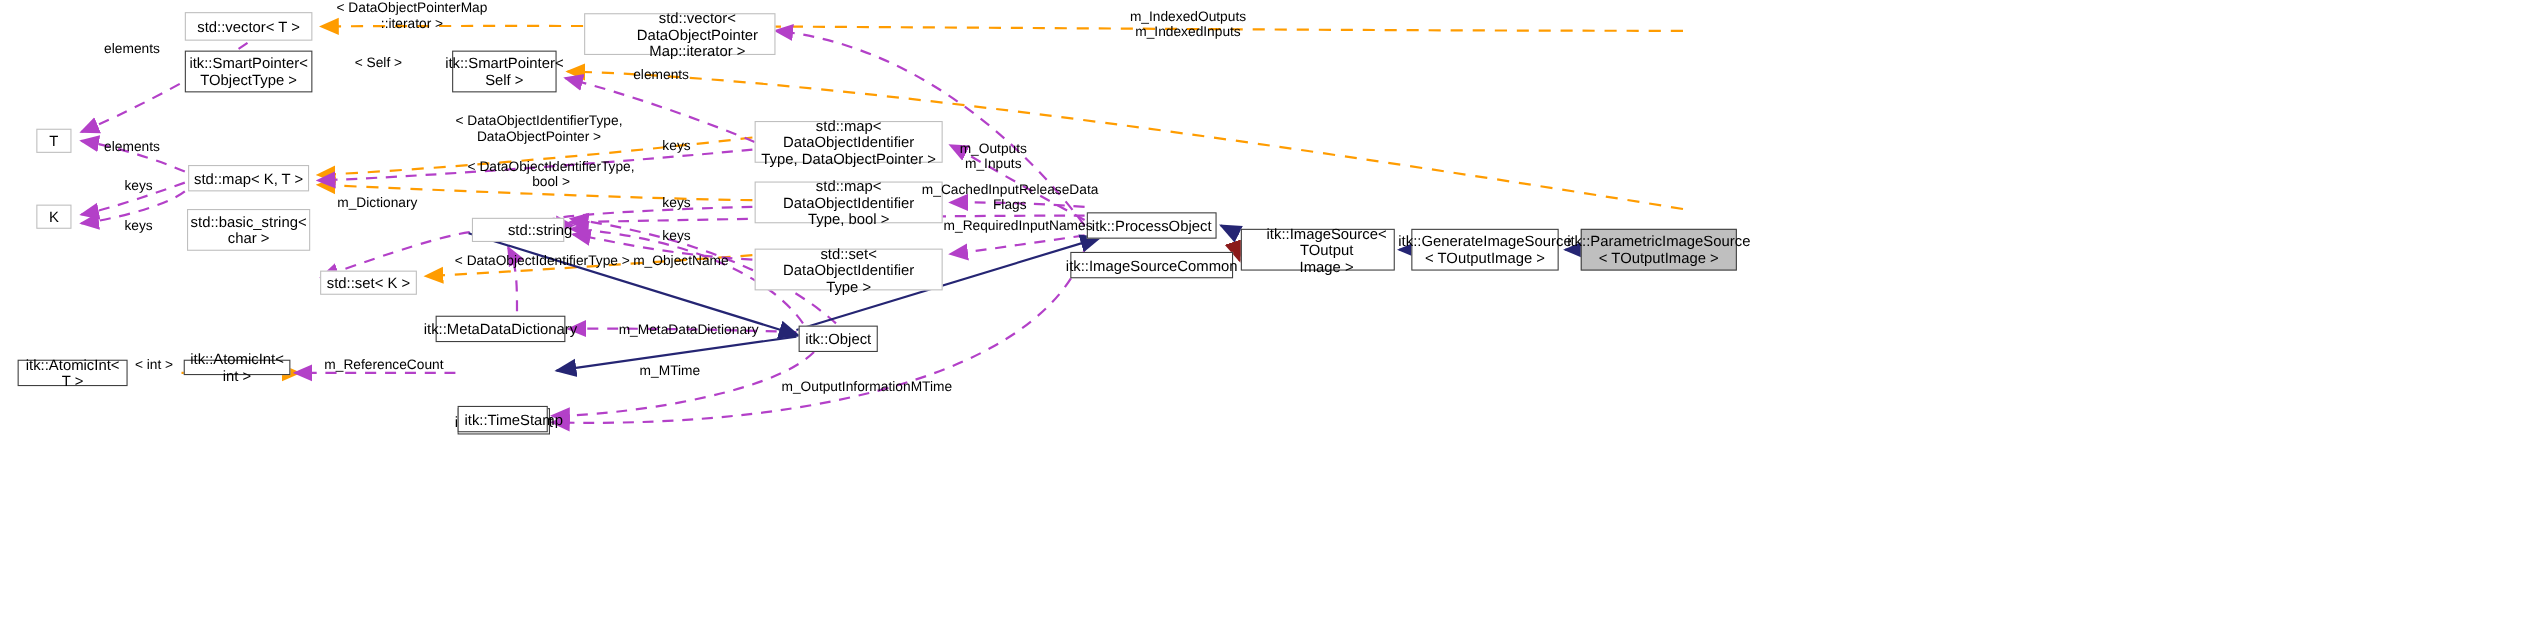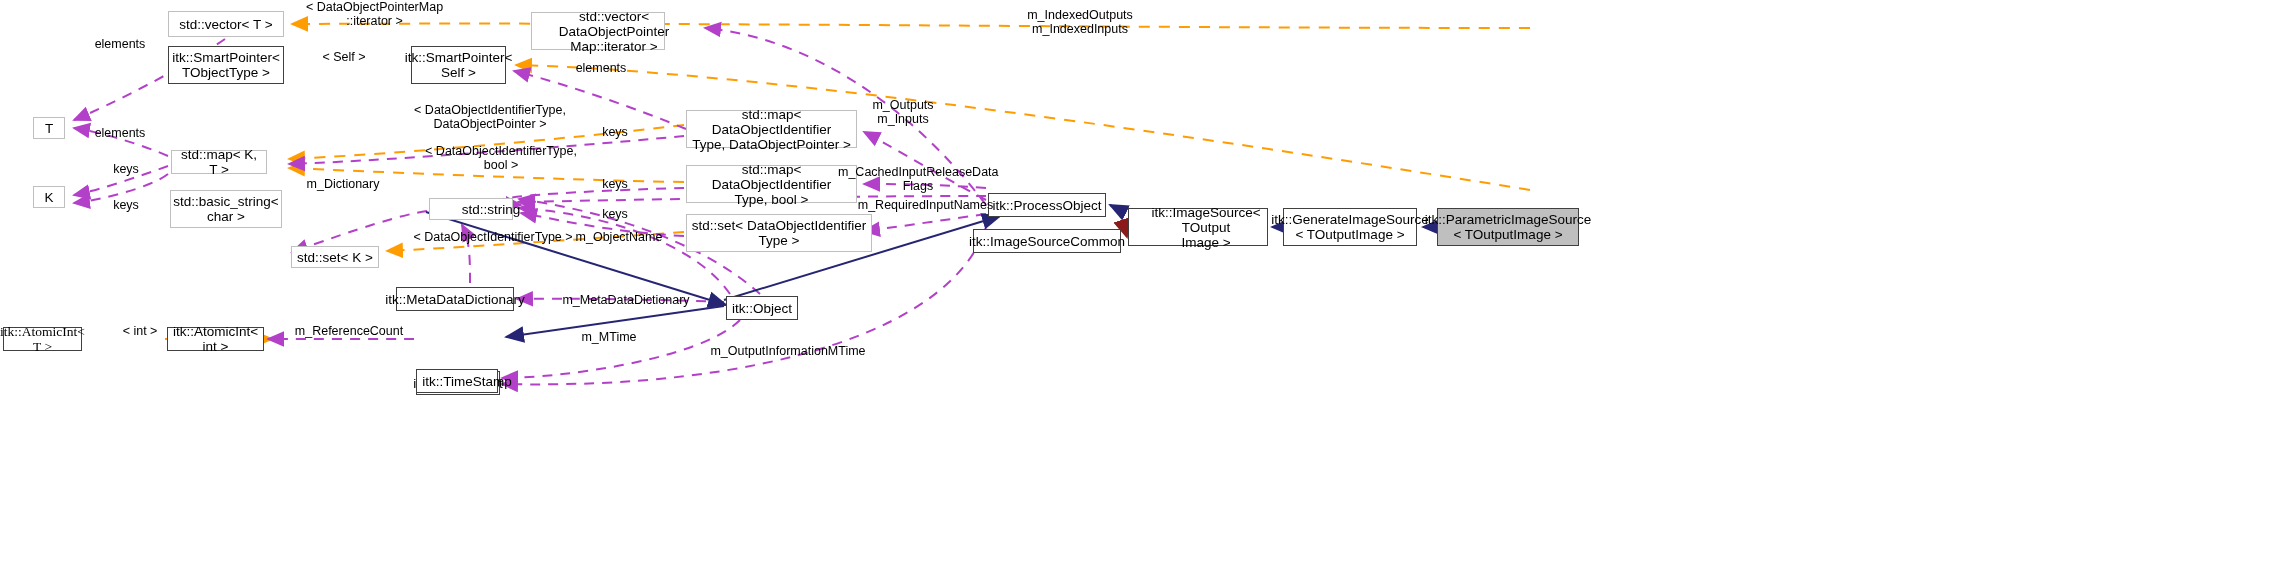--- a/index.html
+++ b/index.html
@@ -96,63 +96,63 @@
 
     <g stroke="#8b1a1a" stroke-width="2" fill="none">
       <path d="M1126,234 L1127,237" marker-end="url(#ar-red)"></path>
     </g>
   </svg>
 
   <div id="nodes">
       <div class="node light" style="left: 168px; top: 11px; width: 116px; height: 26px;">std::vector&lt; T &gt;</div>
       <div class="node dark" style="left: 168px; top: 46px; width: 116px; height: 38px;">itk::SmartPointer&lt;
 TObjectType &gt;</div>
-      <div class="node light" style="left: 531px; top: 12px; width: 134px; height: 38px; padding-left: 36px;">std::vector&lt; DataObjectPointer
+      <div class="node light" style="left: 531px; top: 12px; width: 174px; height: 38px; padding-left: 36px;">std::vector&lt; DataObjectPointer
 Map::iterator &gt;</div>
       <div class="node dark" style="left: 411px; top: 46px; width: 95px; height: 38px;">itk::SmartPointer&lt;
 Self &gt;</div>
       <div class="node light" style="left: 33px; top: 117px; width: 32px; height: 22px;">T</div>
-      <div class="node light" style="left: 171px; top: 150px; width: 96px; height: 24px;">std::map&lt; K, T &gt;</div>
+      <div class="node light" style="left: 171px; top: 150px; width: 110px; height: 24px;">std::map&lt; K, T &gt;</div>
       <div class="node light" style="left: 33px; top: 186px; width: 32px; height: 22px;">K</div>
       <div class="node light" style="left: 170px; top: 190px; width: 112px; height: 38px;">std::basic_string&lt;
 char &gt;</div>
       <div class="node light" style="left: 686px; top: 110px; width: 171px; height: 38px;">std::map&lt; DataObjectIdentifier
 Type, DataObjectPointer &gt;</div>
       <div class="node light" style="left: 686px; top: 165px; width: 171px; height: 38px;">std::map&lt; DataObjectIdentifier
 Type, bool &gt;</div>
-      <div class="node light" style="left: 686px; top: 214px; width: 186px; height: 38px;">std::set&lt; DataObjectIdentifier
+      <div class="node light" style="left: 686px; top: 226px; width: 171px; height: 38px;">std::set&lt; DataObjectIdentifier
 Type &gt;</div>
       <div class="node light" style="left: 429px; top: 198px; width: 84px; height: 22px; padding-left: 44px;">std::string</div>
       <div class="node light" style="left: 291px; top: 246px; width: 88px; height: 22px;">std::set&lt; K &gt;</div>
       <div class="node dark" style="left: 988px; top: 193px; width: 118px; height: 24px;">itk::ProcessObject</div>
       <div class="node dark" style="left: 973px; top: 229px; width: 148px; height: 24px;">itk::ImageSourceCommon</div>
       <div class="node dark" style="left: 1128px; top: 208px; width: 140px; height: 38px; padding-left: 20px;">itk::ImageSource&lt; TOutput
 Image &gt;</div>
       <div class="node dark" style="left: 1283px; top: 208px; width: 134px; height: 38px;">itk::GenerateImageSource
 &lt; TOutputImage &gt;</div>
       <div class="node current" style="left: 1437px; top: 208px; width: 142px; height: 38px;">itk::ParametricImageSource
 &lt; TOutputImage &gt;</div>
       <div class="node dark" style="left: 396px; top: 287px; width: 118px; height: 24px;">itk::MetaDataDictionary</div>
       <div class="node dark" style="left: 726px; top: 296px; width: 72px; height: 24px;">itk::Object</div>
-      <div class="node dark" style="left: 3px; top: 327px; width: 79px; height: 24px; font-family: Liberation Serif, serif;">itk::AtomicInt&lt; T &gt;</div>
-      <div class="node dark" style="left: 167px; top: 327px; width: 97px; height: 24px;">itk::AtomicInt&lt; int &gt;</div>
+      <div class="node dark" style="left: 16px; top: 327px; width: 100px; height: 24px;">itk::AtomicInt&lt; T &gt;</div>
+      <div class="node dark" style="left: 167px; top: 327px; width: 97px; height: 14px;">itk::AtomicInt&lt; int &gt;</div>
       <div class="node dark" style="left: 416px; top: 327px; width: 84px; height: 24px; margin-top: 44px;">itk::LightObject</div>
       <div class="node dark" style="left: 416px; top: 369px; width: 82px; height: 24px; padding-left: 24px;">itk::TimeStamp</div>
     </div>
   <div id="labels">
       <div class="elabel" style="left: 267px; top: 0px; width: 215px;">&lt; DataObjectPointerMap
 ::iterator &gt;</div>
       <div class="elabel" style="left: 85px; top: 37px; width: 70px;">elements</div>
       <div class="elabel" style="left: 310px; top: 50px; width: 68px;">&lt; Self &gt;</div>
       <div class="elabel" style="left: 1005px; top: 8px; width: 150px;">m_IndexedOutputs
 m_IndexedInputs</div>
       <div class="elabel" style="left: 566px; top: 61px; width: 70px;">elements</div>
       <div class="elabel" style="left: 385px; top: 103px; width: 210px;">&lt; DataObjectIdentifierType,
 DataObjectPointer &gt;</div>
-      <div class="elabel" style="left: 858px; top: 98px; width: 90px; text-align: center;">m_Outputs
+      <div class="elabel" style="left: 858px; top: 128px; width: 90px; text-align: center;">m_Outputs
 m_Inputs</div>
       <div class="elabel" style="left: 85px; top: 126px; width: 70px;">elements</div>
       <div class="elabel" style="left: 592px; top: 125px; width: 46px;">keys</div>
       <div class="elabel" style="left: 396px; top: 144px; width: 210px;">&lt; DataObjectIdentifierType,
 bool &gt;</div>
       <div class="elabel" style="left: 103px; top: 162px; width: 46px;">keys</div>
       <div class="elabel" style="left: 838px; top: 165px; width: 160px;">m_CachedInputReleaseData
 Flags</div>
       <div class="elabel" style="left: 297px; top: 177px; width: 92px;">m_Dictionary</div>
       <div class="elabel" style="left: 592px; top: 177px; width: 46px;">keys</div>

